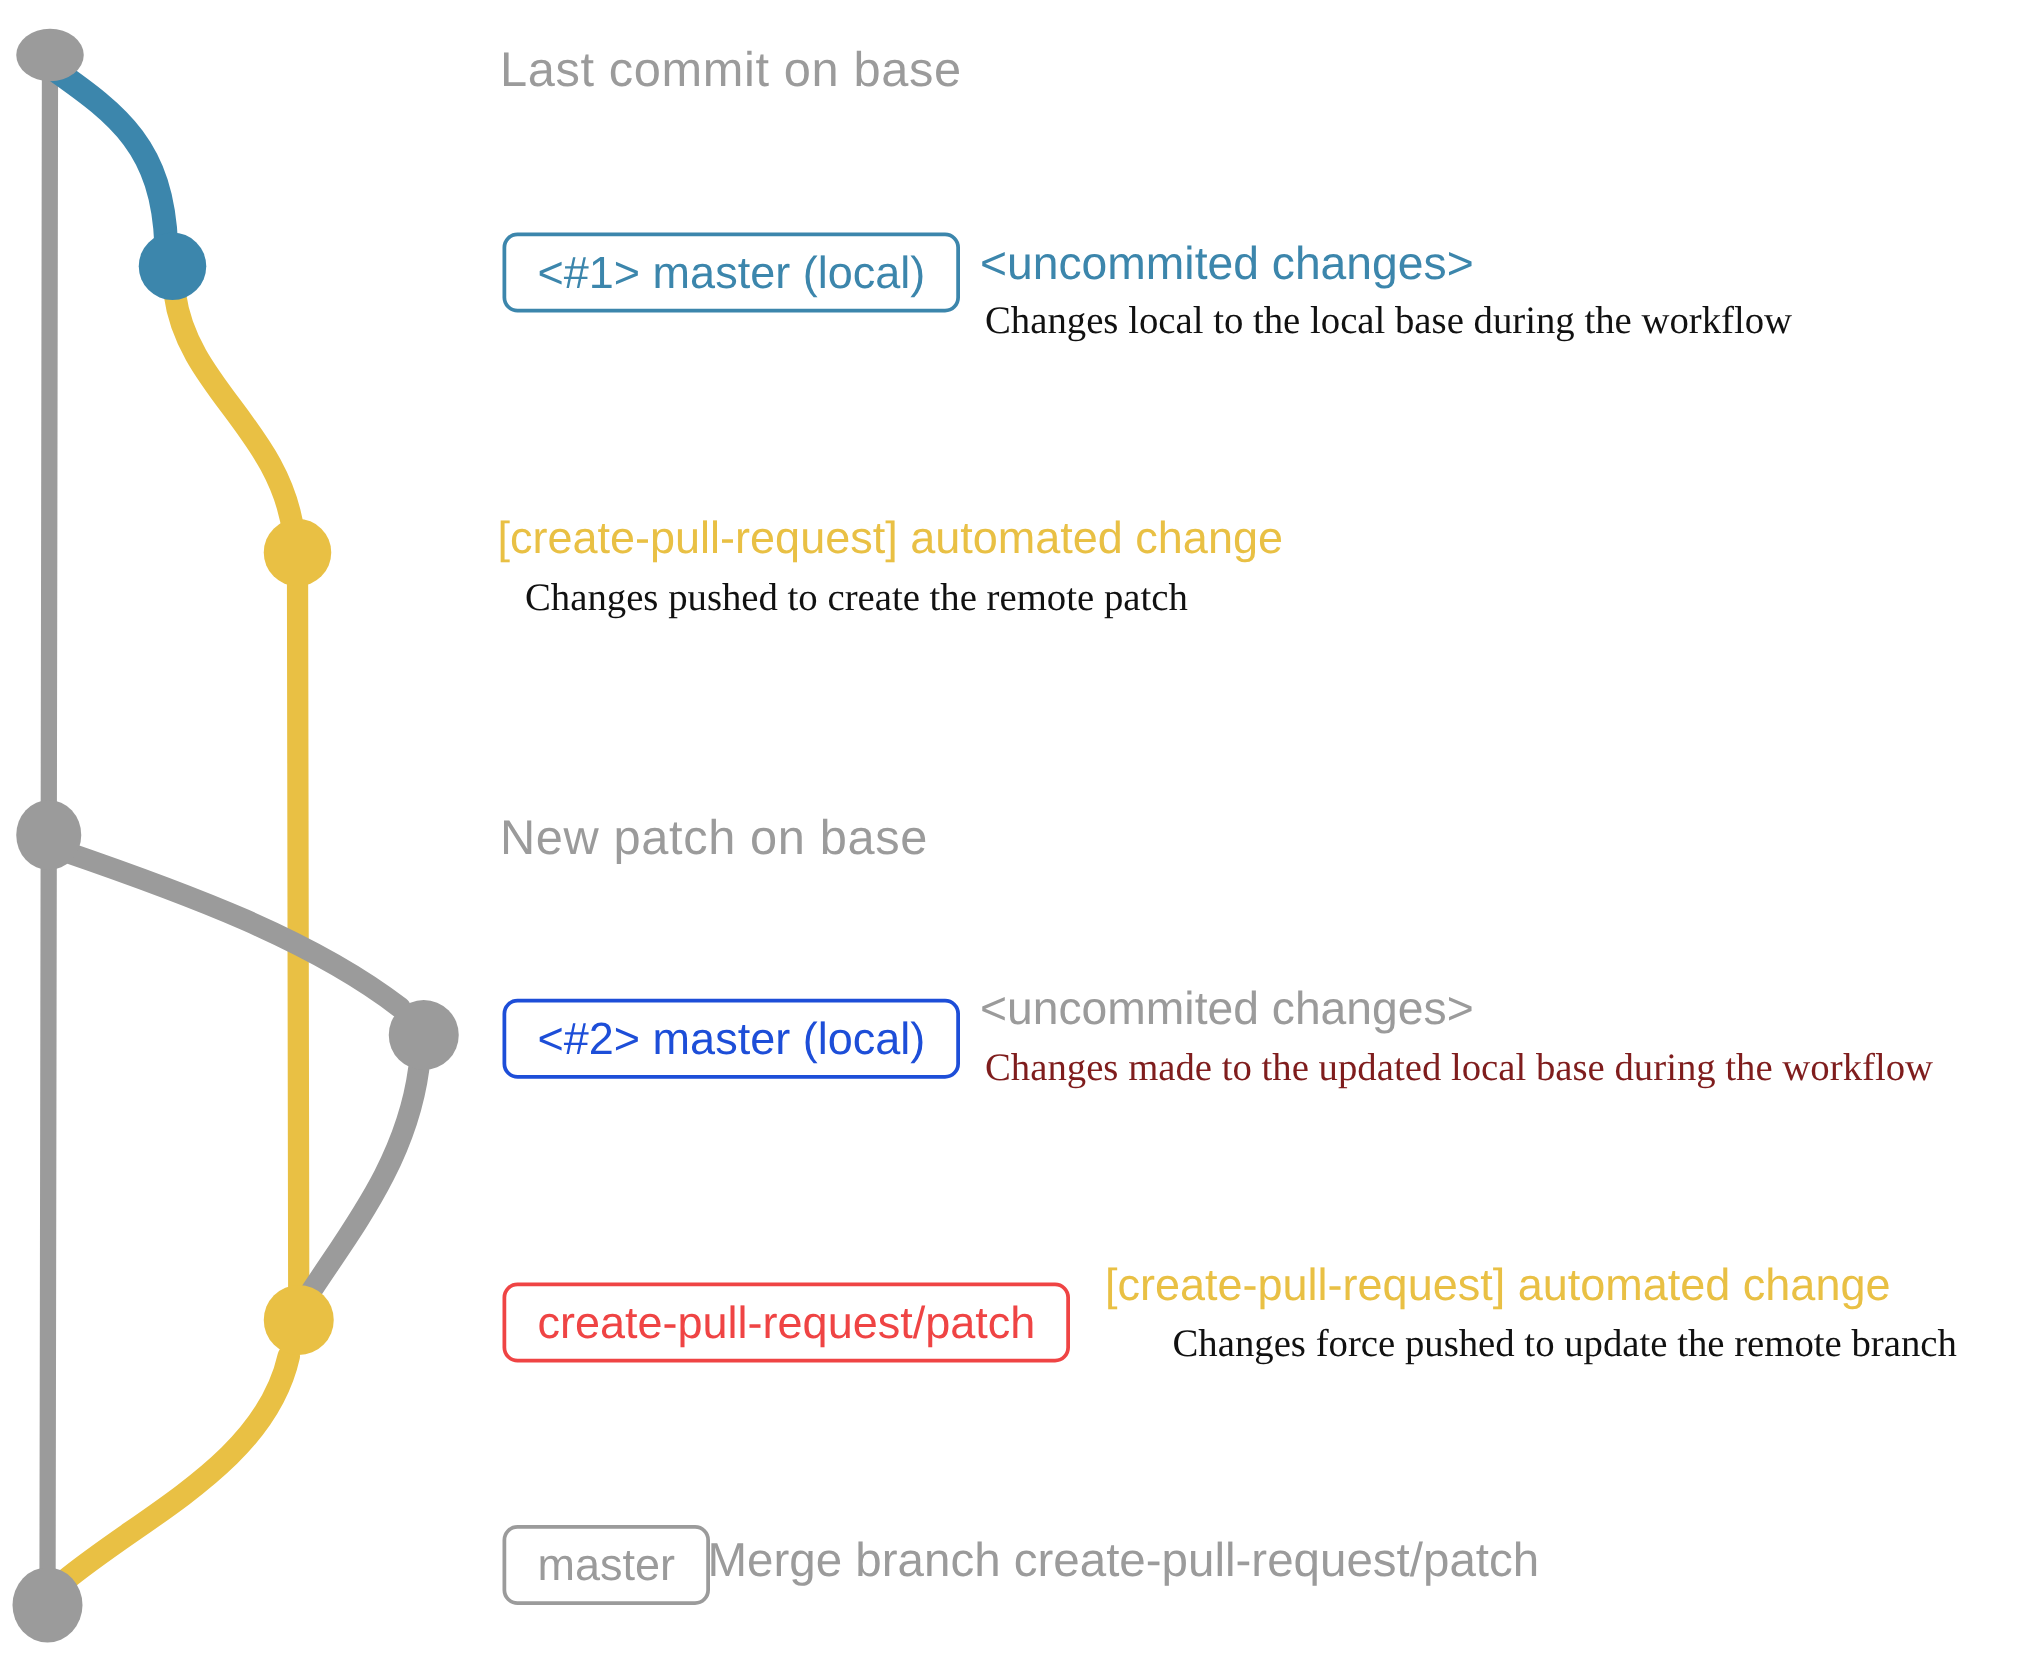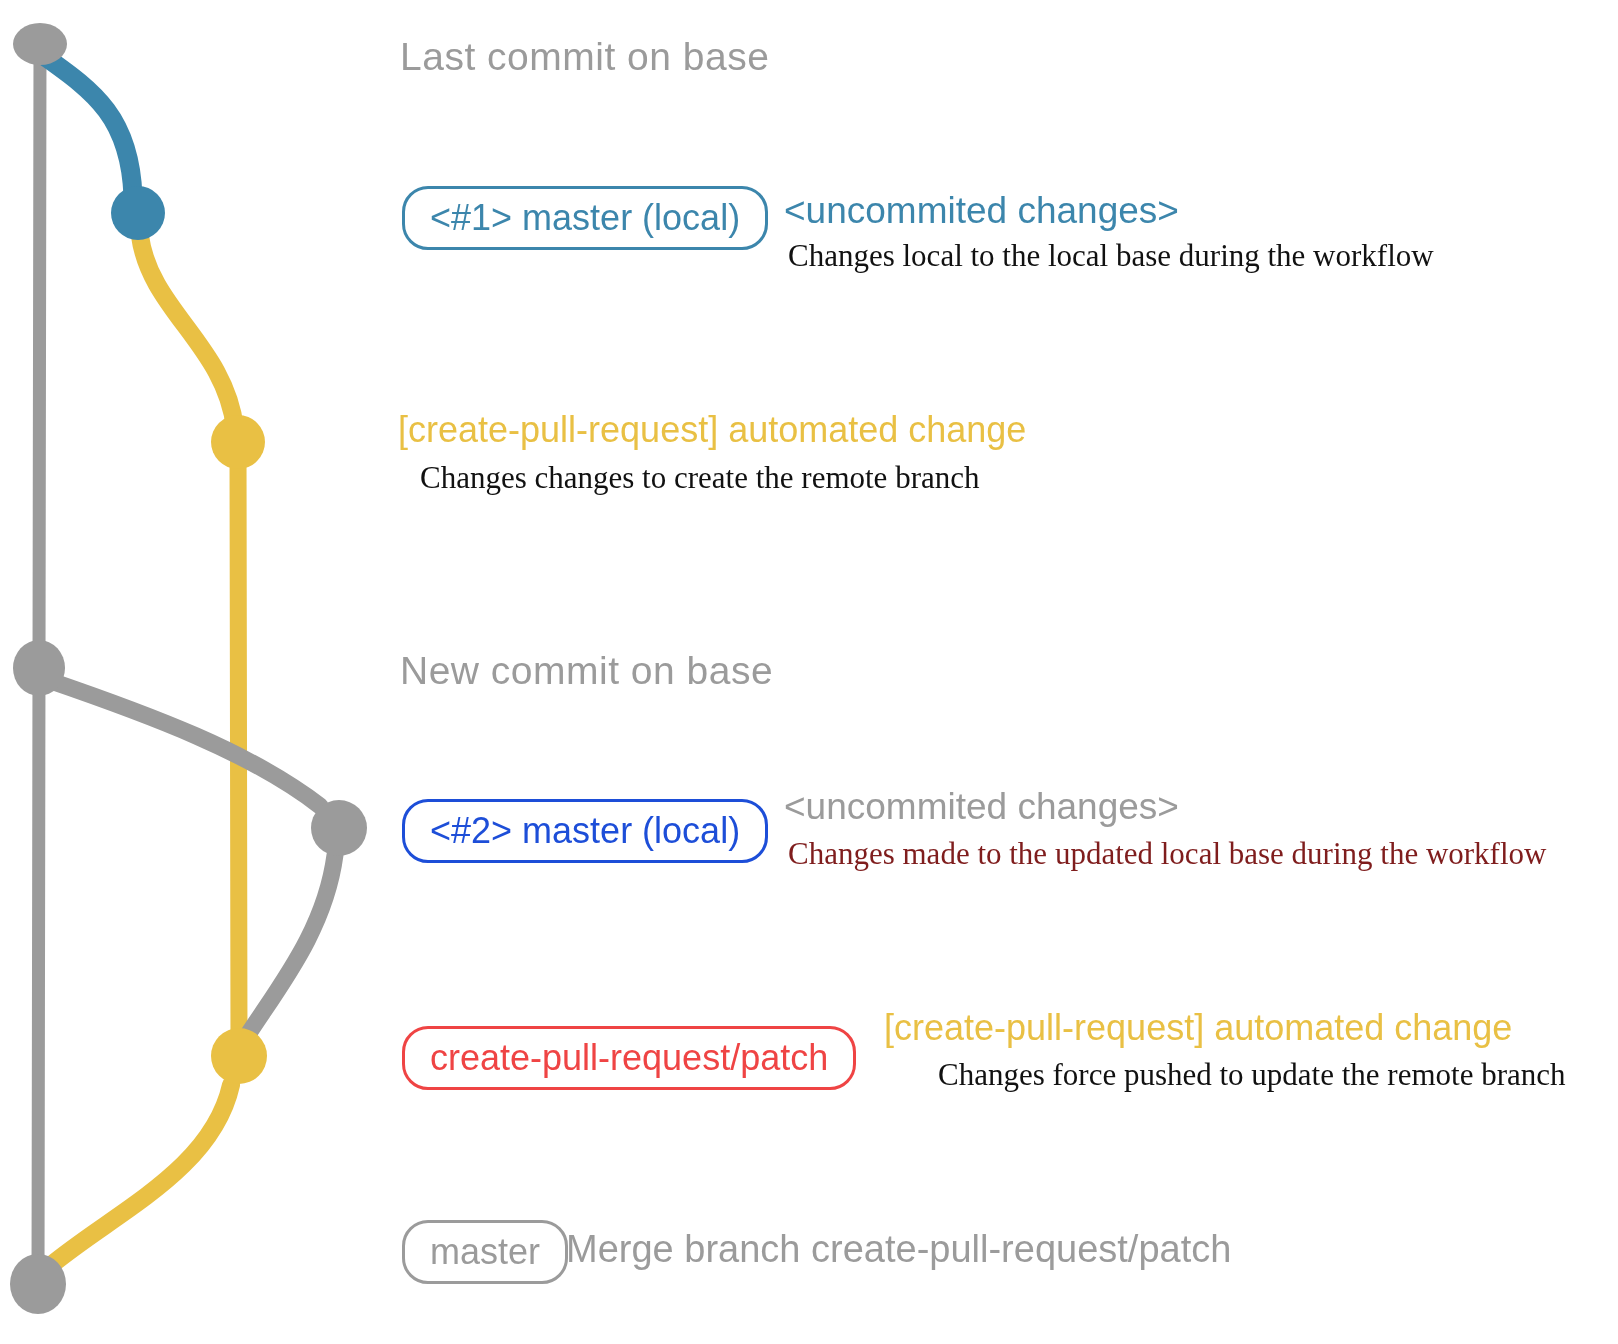--- a/index.html
+++ b/index.html
@@ -16,21 +16,21 @@
   .hdr{font-size:39px;letter-spacing:0.5px;}
   .side{font-size:37px;}
   .ylabel{font-size:36px;}
   .serif{
     font-family:"Liberation Serif", serif;
     font-size:31px;
   }
   .badge{
     display:inline-flex;align-items:center;justify-content:center;
     border:3px solid currentColor;
-    border-radius:26px;
+    border-radius:12px;
     padding:8px 25px;
     font-size:36px;
     background:#ffffff;
     box-sizing:border-box;
   }
   .merge-label{font-size:38px;}
 </style>
 </head>
 <body>
 
@@ -61,23 +61,23 @@
     <ellipse cx="38" cy="1284" rx="28" ry="30" fill="#9b9b9b"></ellipse>
   </svg>
 
   <div class="abs hdr" style="left: 400px; top: 35px; color: rgb(155, 155, 155);">Last commit on base</div>
 
   <div class="abs badge" style="left: 402px; top: 186px; color: rgb(60, 134, 172);">&lt;#1&gt; master (local)</div>
   <div class="abs side" style="left: 784px; top: 190px; color: rgb(60, 134, 172);">&lt;uncommited changes&gt;</div>
   <div class="abs serif" style="left: 788px; top: 238px; color: rgb(17, 17, 17);">Changes local to the local base during the workflow</div>
 
   <div class="abs ylabel" style="left: 398px; top: 409px; color: rgb(233, 192, 68);">[create-pull-request] automated change</div>
-  <div class="abs serif" style="left: 420px; top: 460px; color: rgb(17, 17, 17);">Changes changes to create the remote branch</div>
+  <div class="abs serif" style="left: 420px; top: 460px; color: rgb(17, 17, 17);">Changes pushed to create the remote patch</div>
 
-  <div class="abs hdr" style="left: 400px; top: 649px; color: rgb(155, 155, 155);">New commit on base</div>
+  <div class="abs hdr" style="left: 400px; top: 649px; color: rgb(155, 155, 155);">New patch on base</div>
 
   <div class="abs badge" style="left: 402px; top: 799px; color: #1d4ed8;">&lt;#2&gt; master (local)</div>
   <div class="abs side" style="left: 784px; top: 786px; color: rgb(155, 155, 155);">&lt;uncommited changes&gt;</div>
   <div class="abs serif" style="left: 788px; top: 836px; color: #7f1d1d;">Changes made to the updated local base during the workflow</div>
 
   <div class="abs badge" style="left: 402px; top: 1026px; color: #ef4444;">create-pull-request/patch</div>
   <div class="abs ylabel" style="left: 884px; top: 1007px; color: rgb(233, 192, 68);">[create-pull-request] automated change</div>
   <div class="abs serif" style="left: 900px; top: 1057px; color: rgb(17, 17, 17); margin-left: 38px;">Changes force pushed to update the remote branch</div>
 
   <div class="abs badge" style="left: 402px; top: 1220px; color: rgb(155, 155, 155);">master</div>

